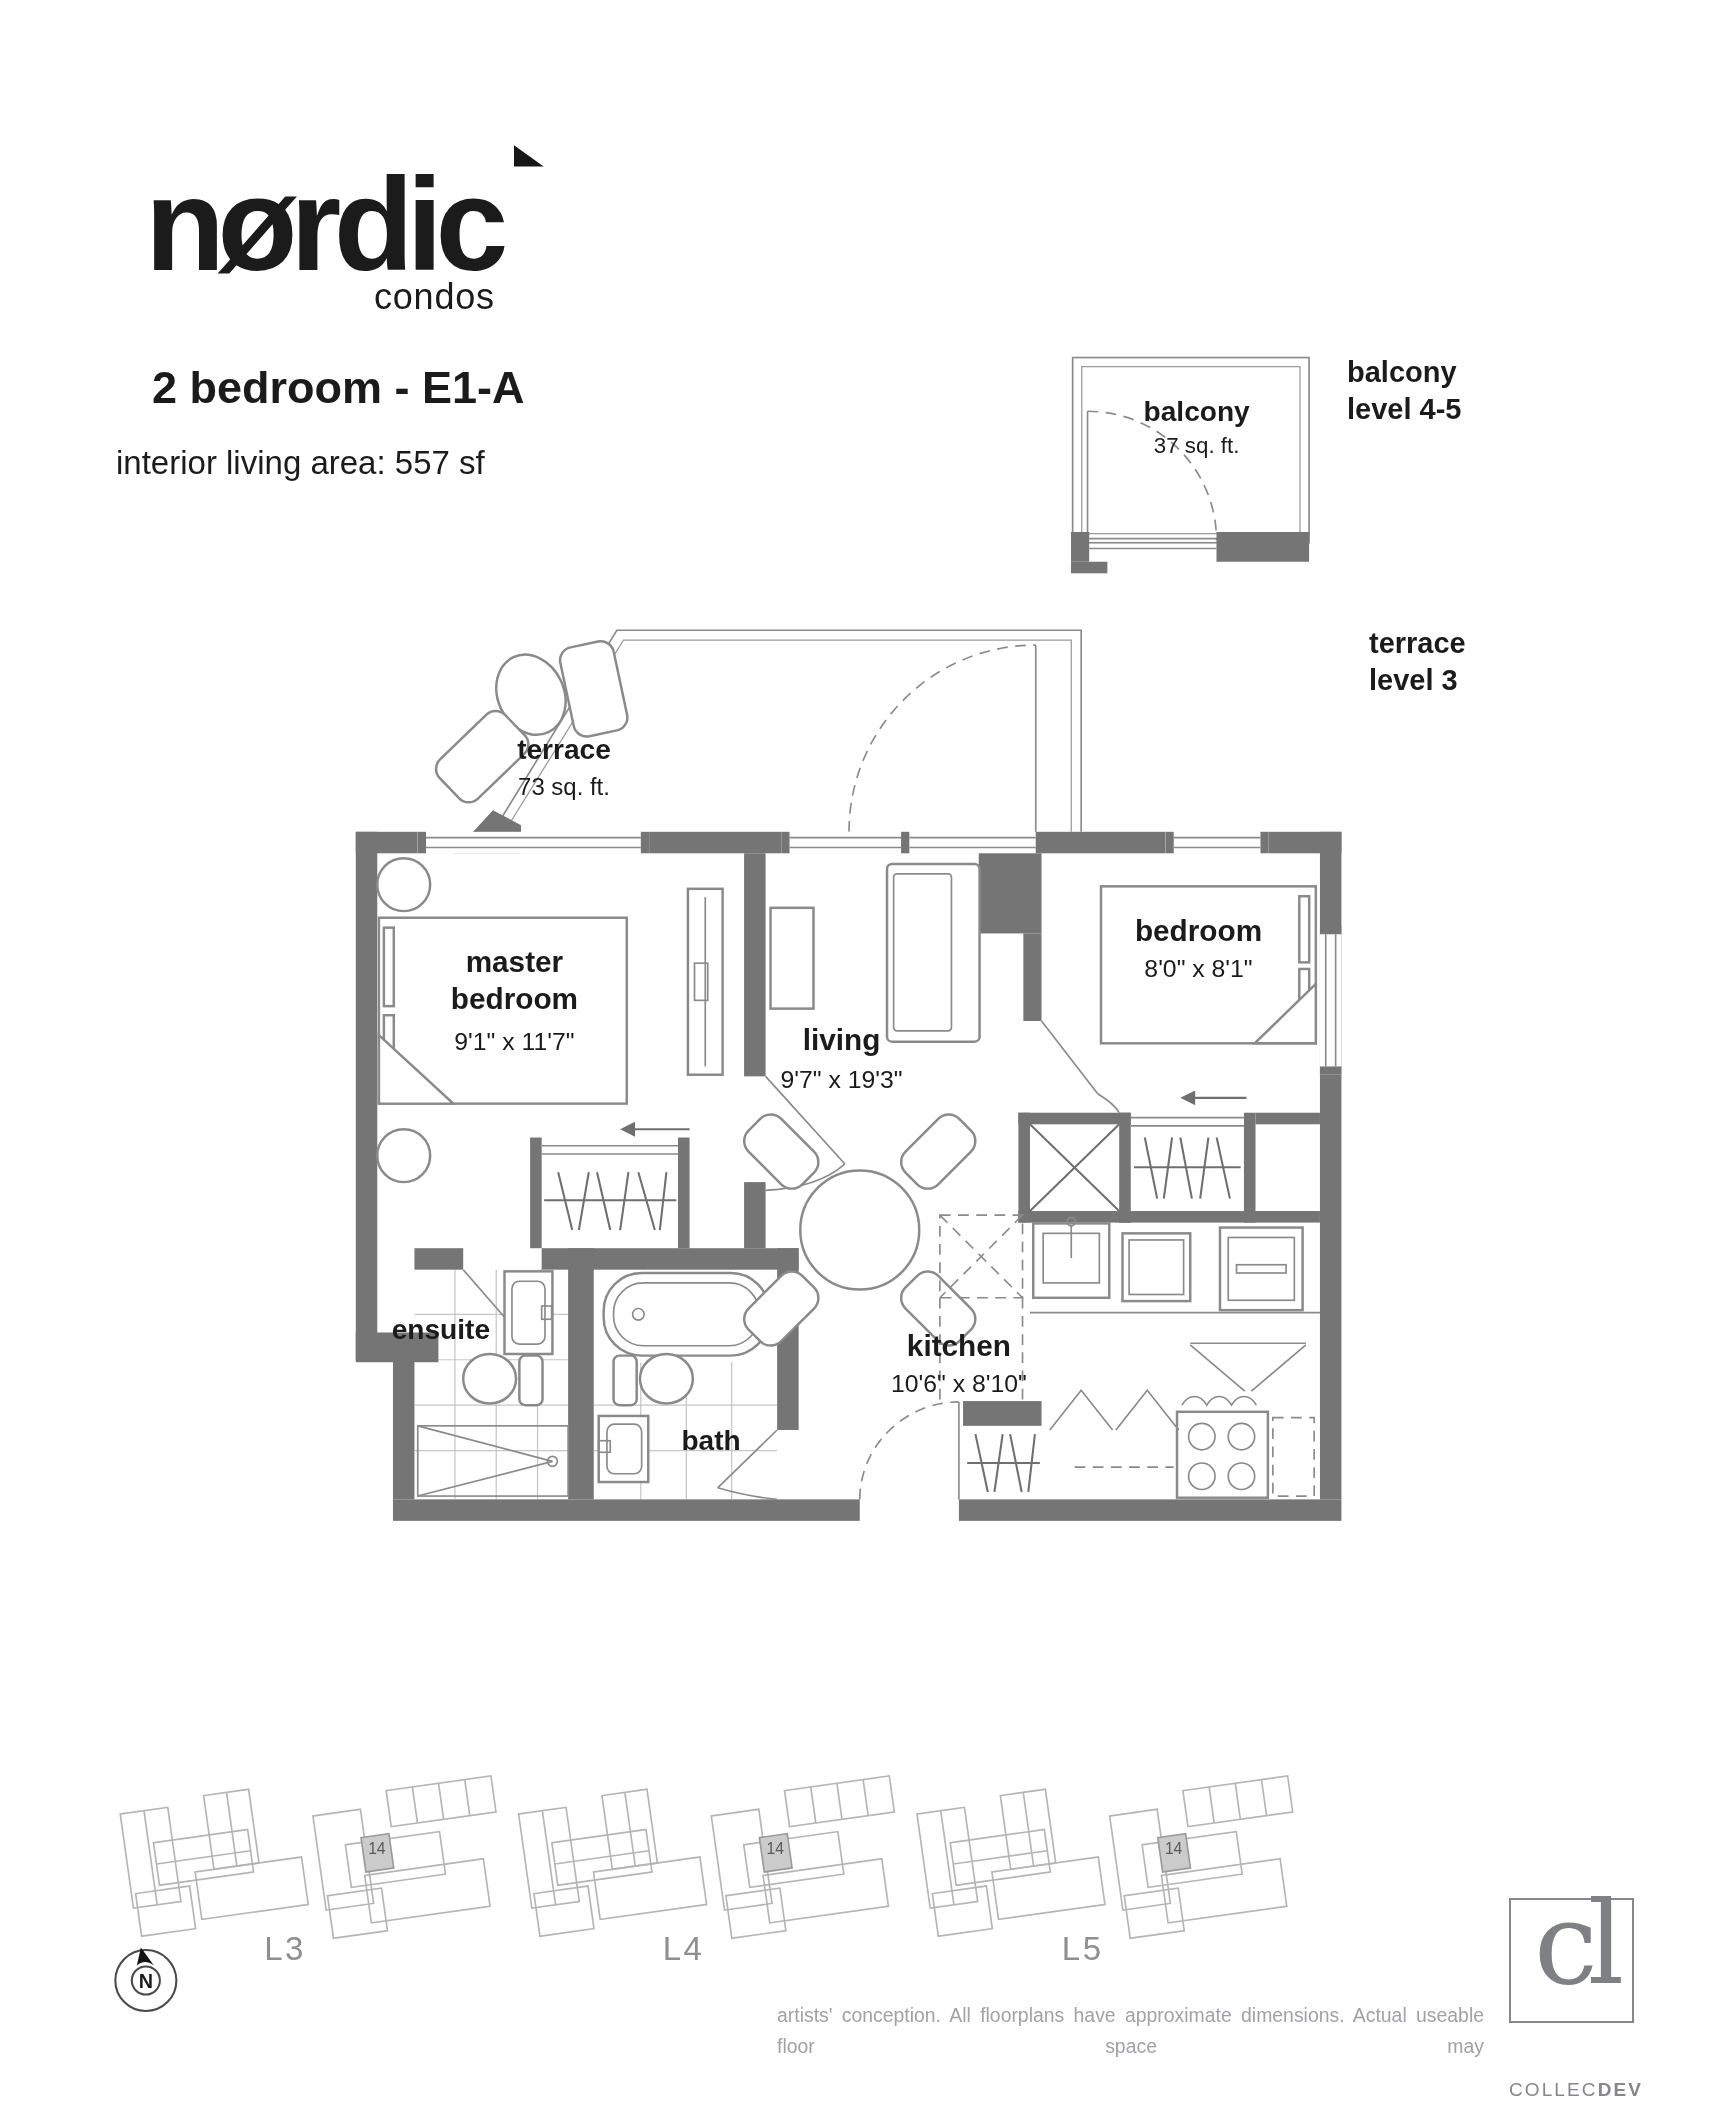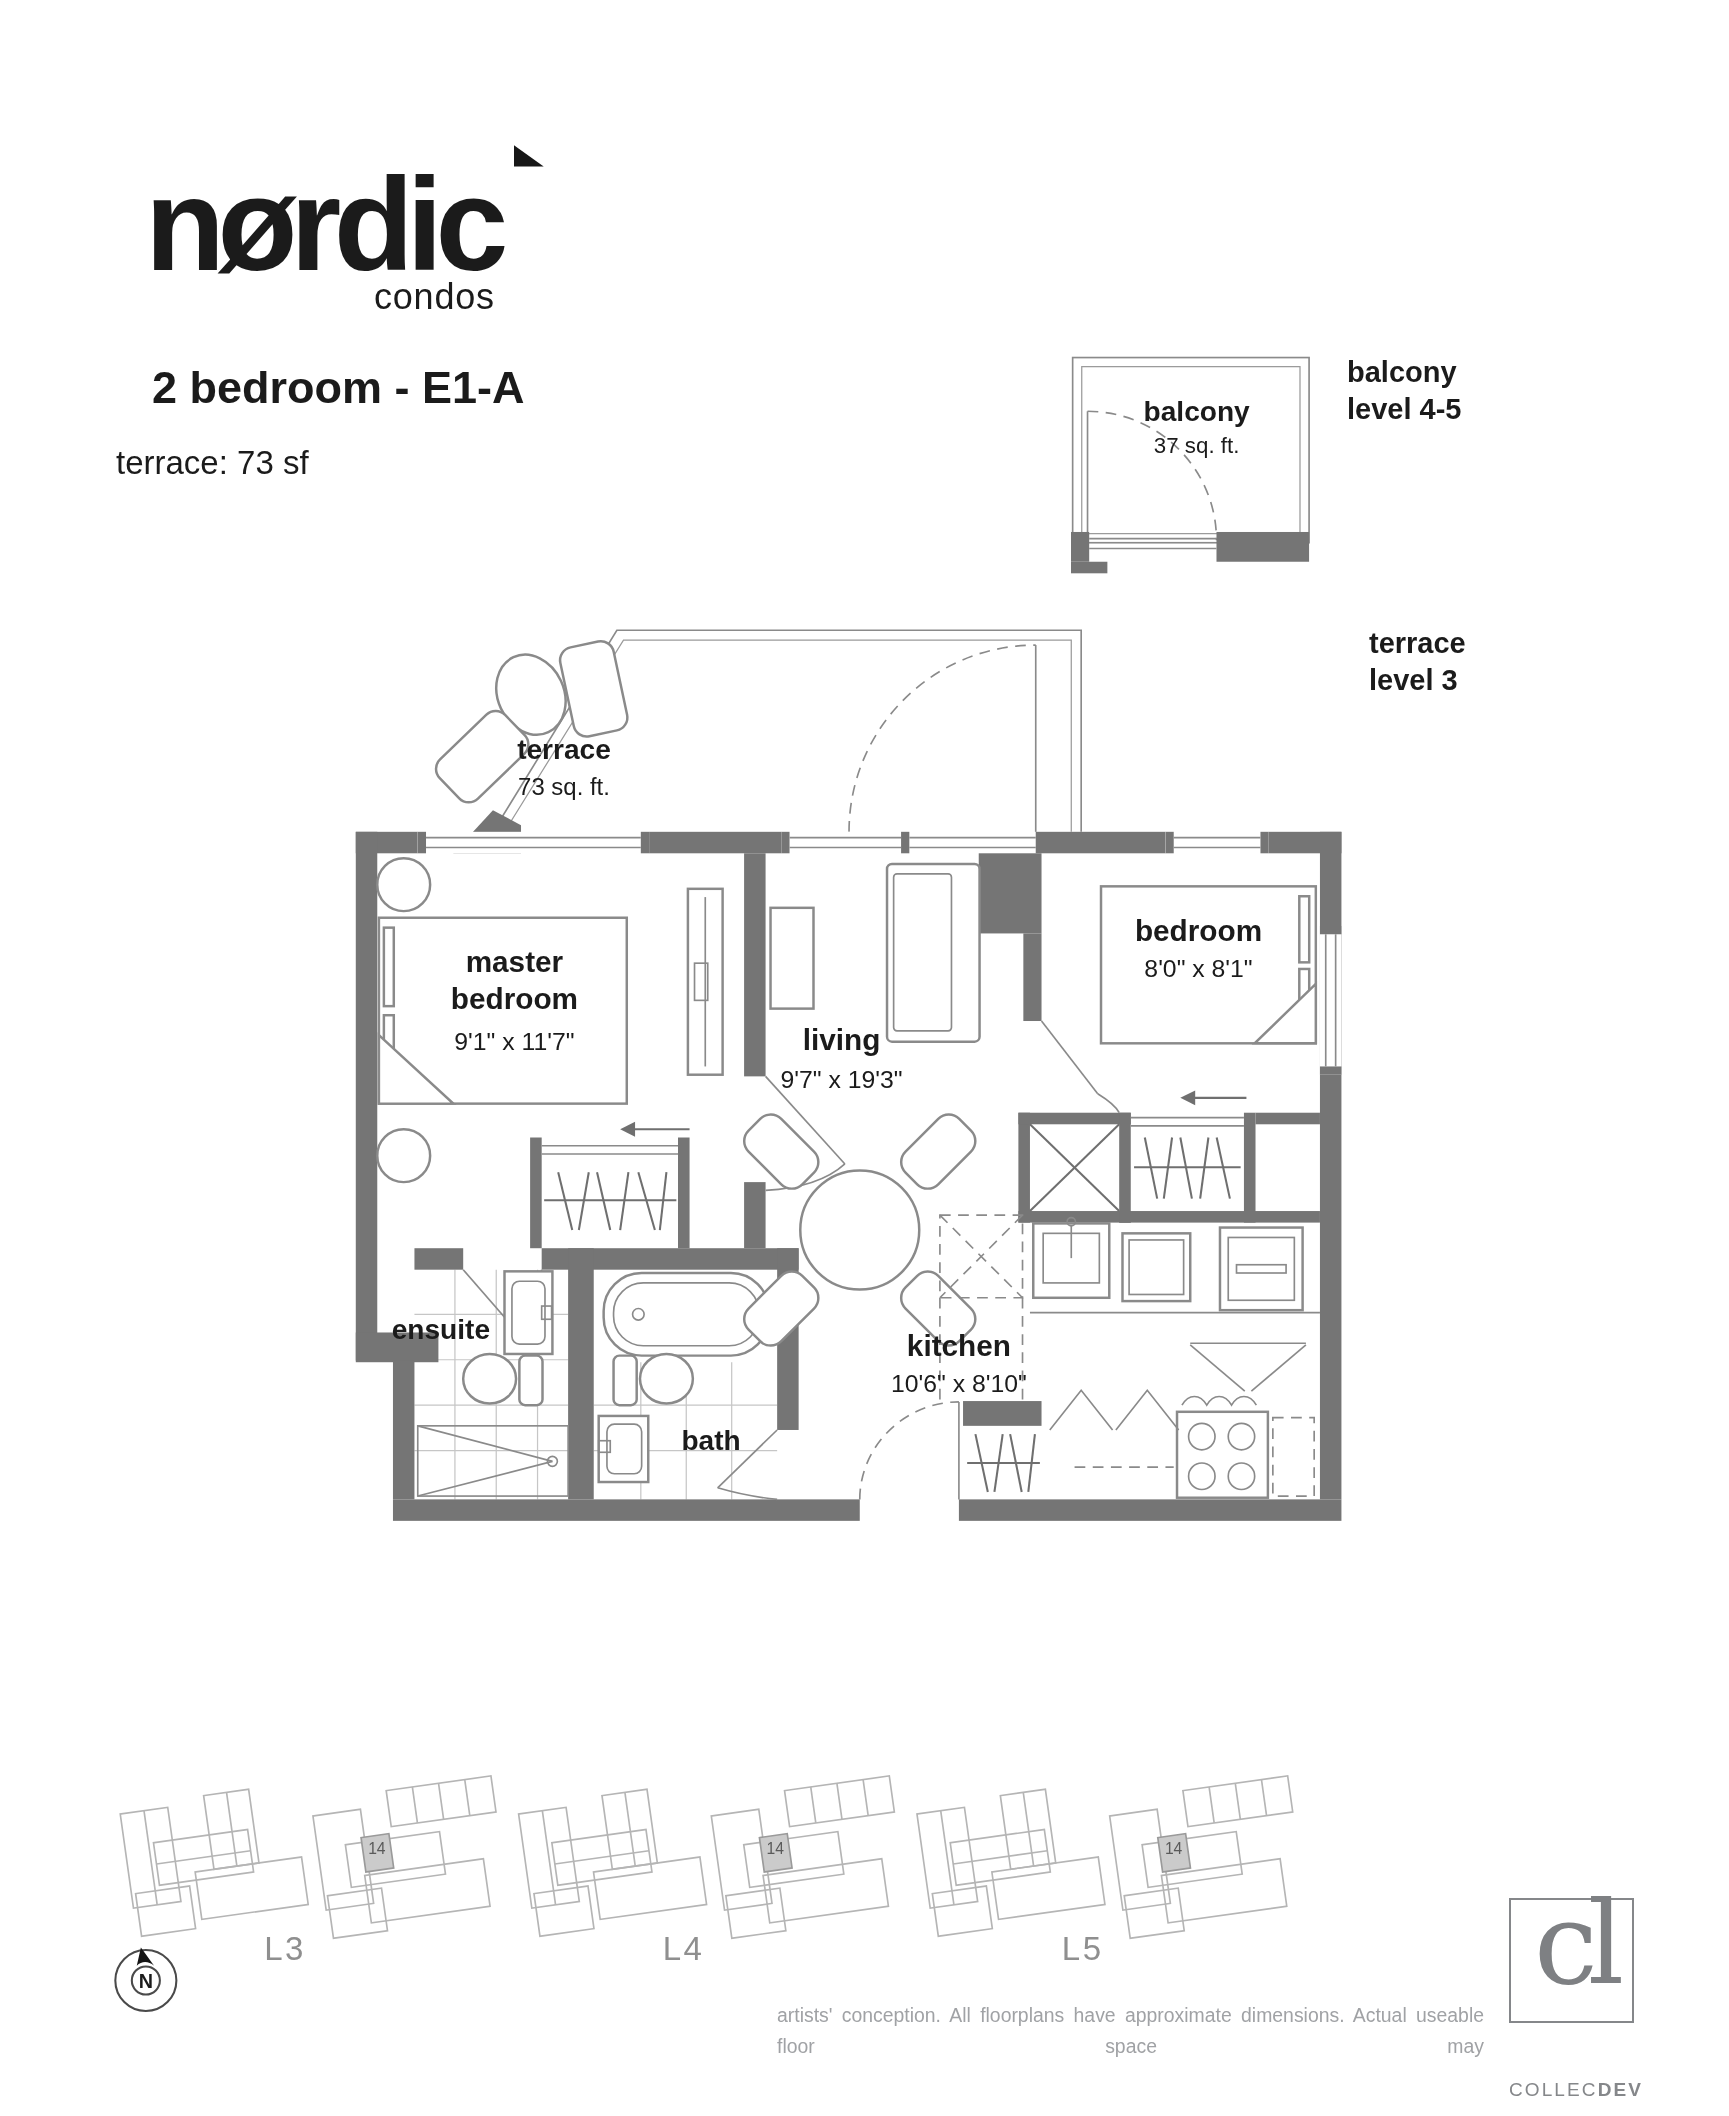--- a/index.html
+++ b/index.html
@@ -41,21 +41,21 @@
 <body>
 
 <div class="abs logo">nørdic</div>
 <svg class="abs logo-flag" width="33" height="25" viewBox="0 0 40 30">
     <polygon points="0,0 36,26 0,26" fill="#171717"></polygon>
   </svg>
 <div class="abs logo-sub">condos</div>
 
 <div class="abs title">2 bedroom - E1-A</div>
 <div class="abs arealines">
-  <div>terrace: 73 sf</div>
+  <div>interior living area: 557 sf</div>
 </div>
 
 <svg class="abs" style="left:1071px;top:355px;" width="248" height="225" viewBox="0 0 300 272">
   <rect x="2" y="3" width="286" height="224" class="t2" stroke="#9a9a9a"></rect>
   <rect x="13" y="14" width="264" height="202" fill="none" stroke="#9a9a9a" stroke-width="1.5"></rect>
   <line x1="20" y1="68" x2="20" y2="224" class="t2"></line>
   <path d="M20,68 C106,68 176,138 176,224" class="t2 d"></path>
   <rect x="0" y="214" width="22" height="36" class="w"></rect>
   <rect x="176" y="214" width="112" height="36" class="w"></rect>
   <rect x="0" y="250" width="44" height="14" class="w"></rect>

